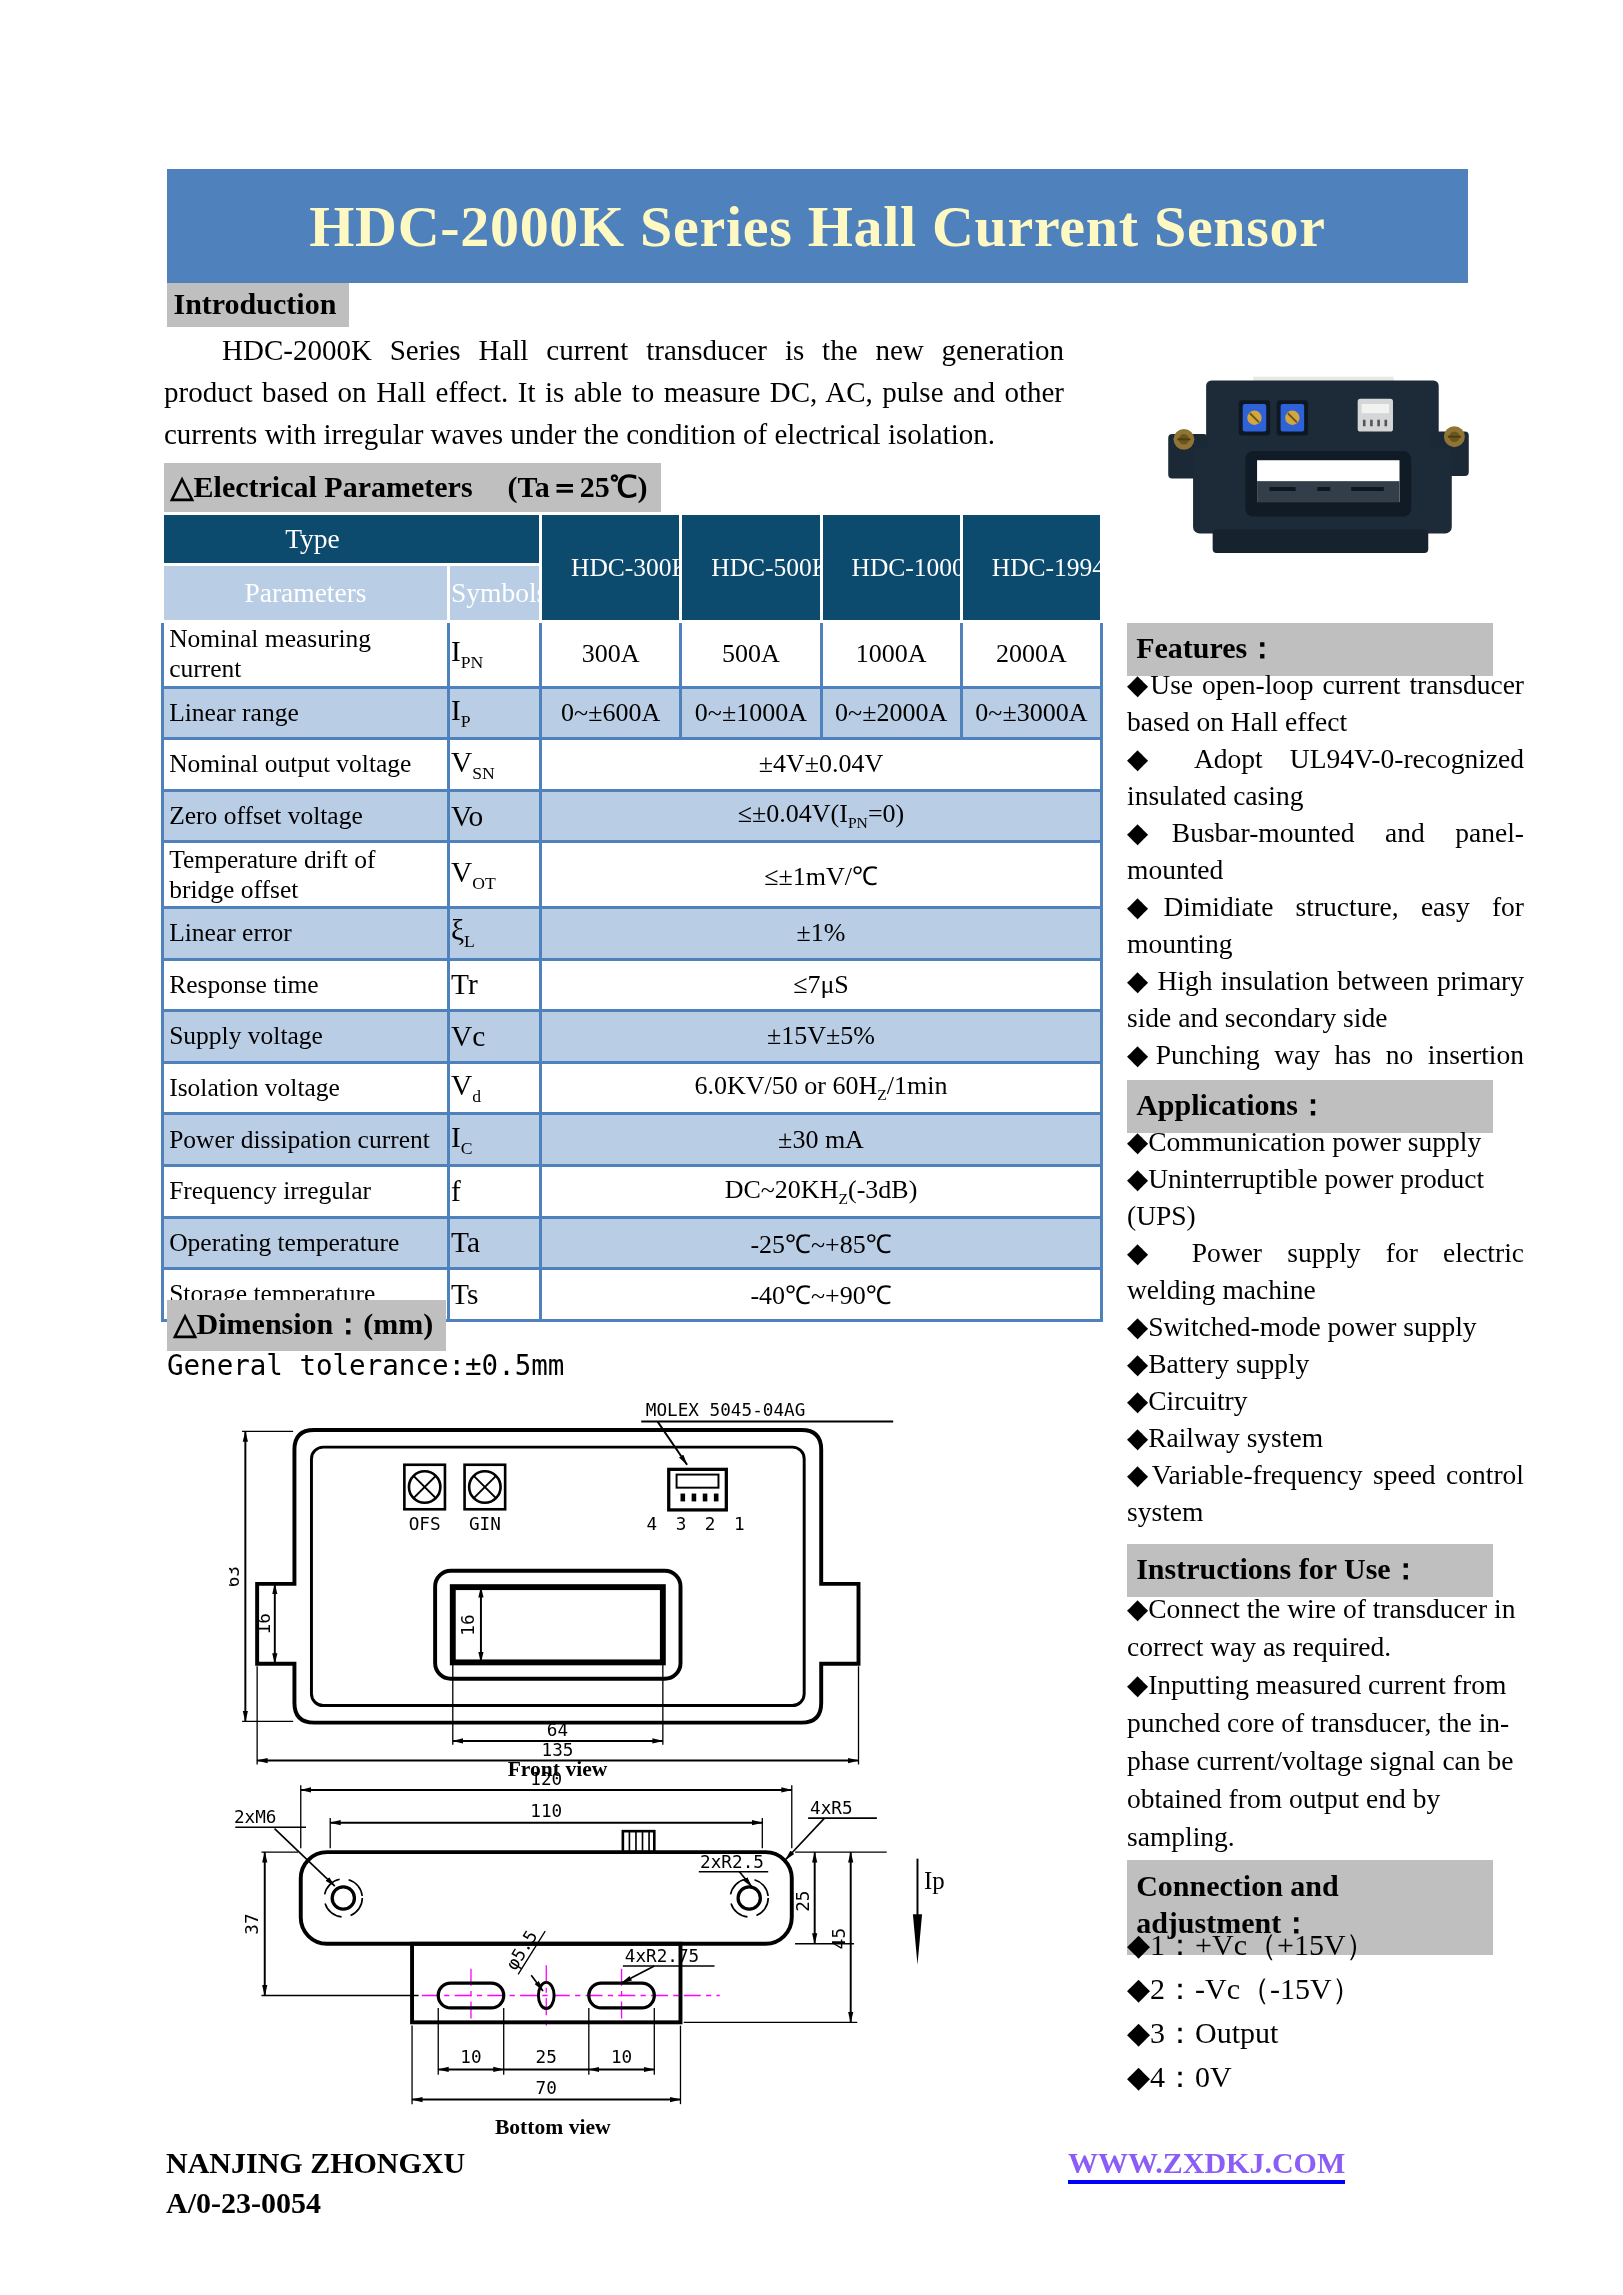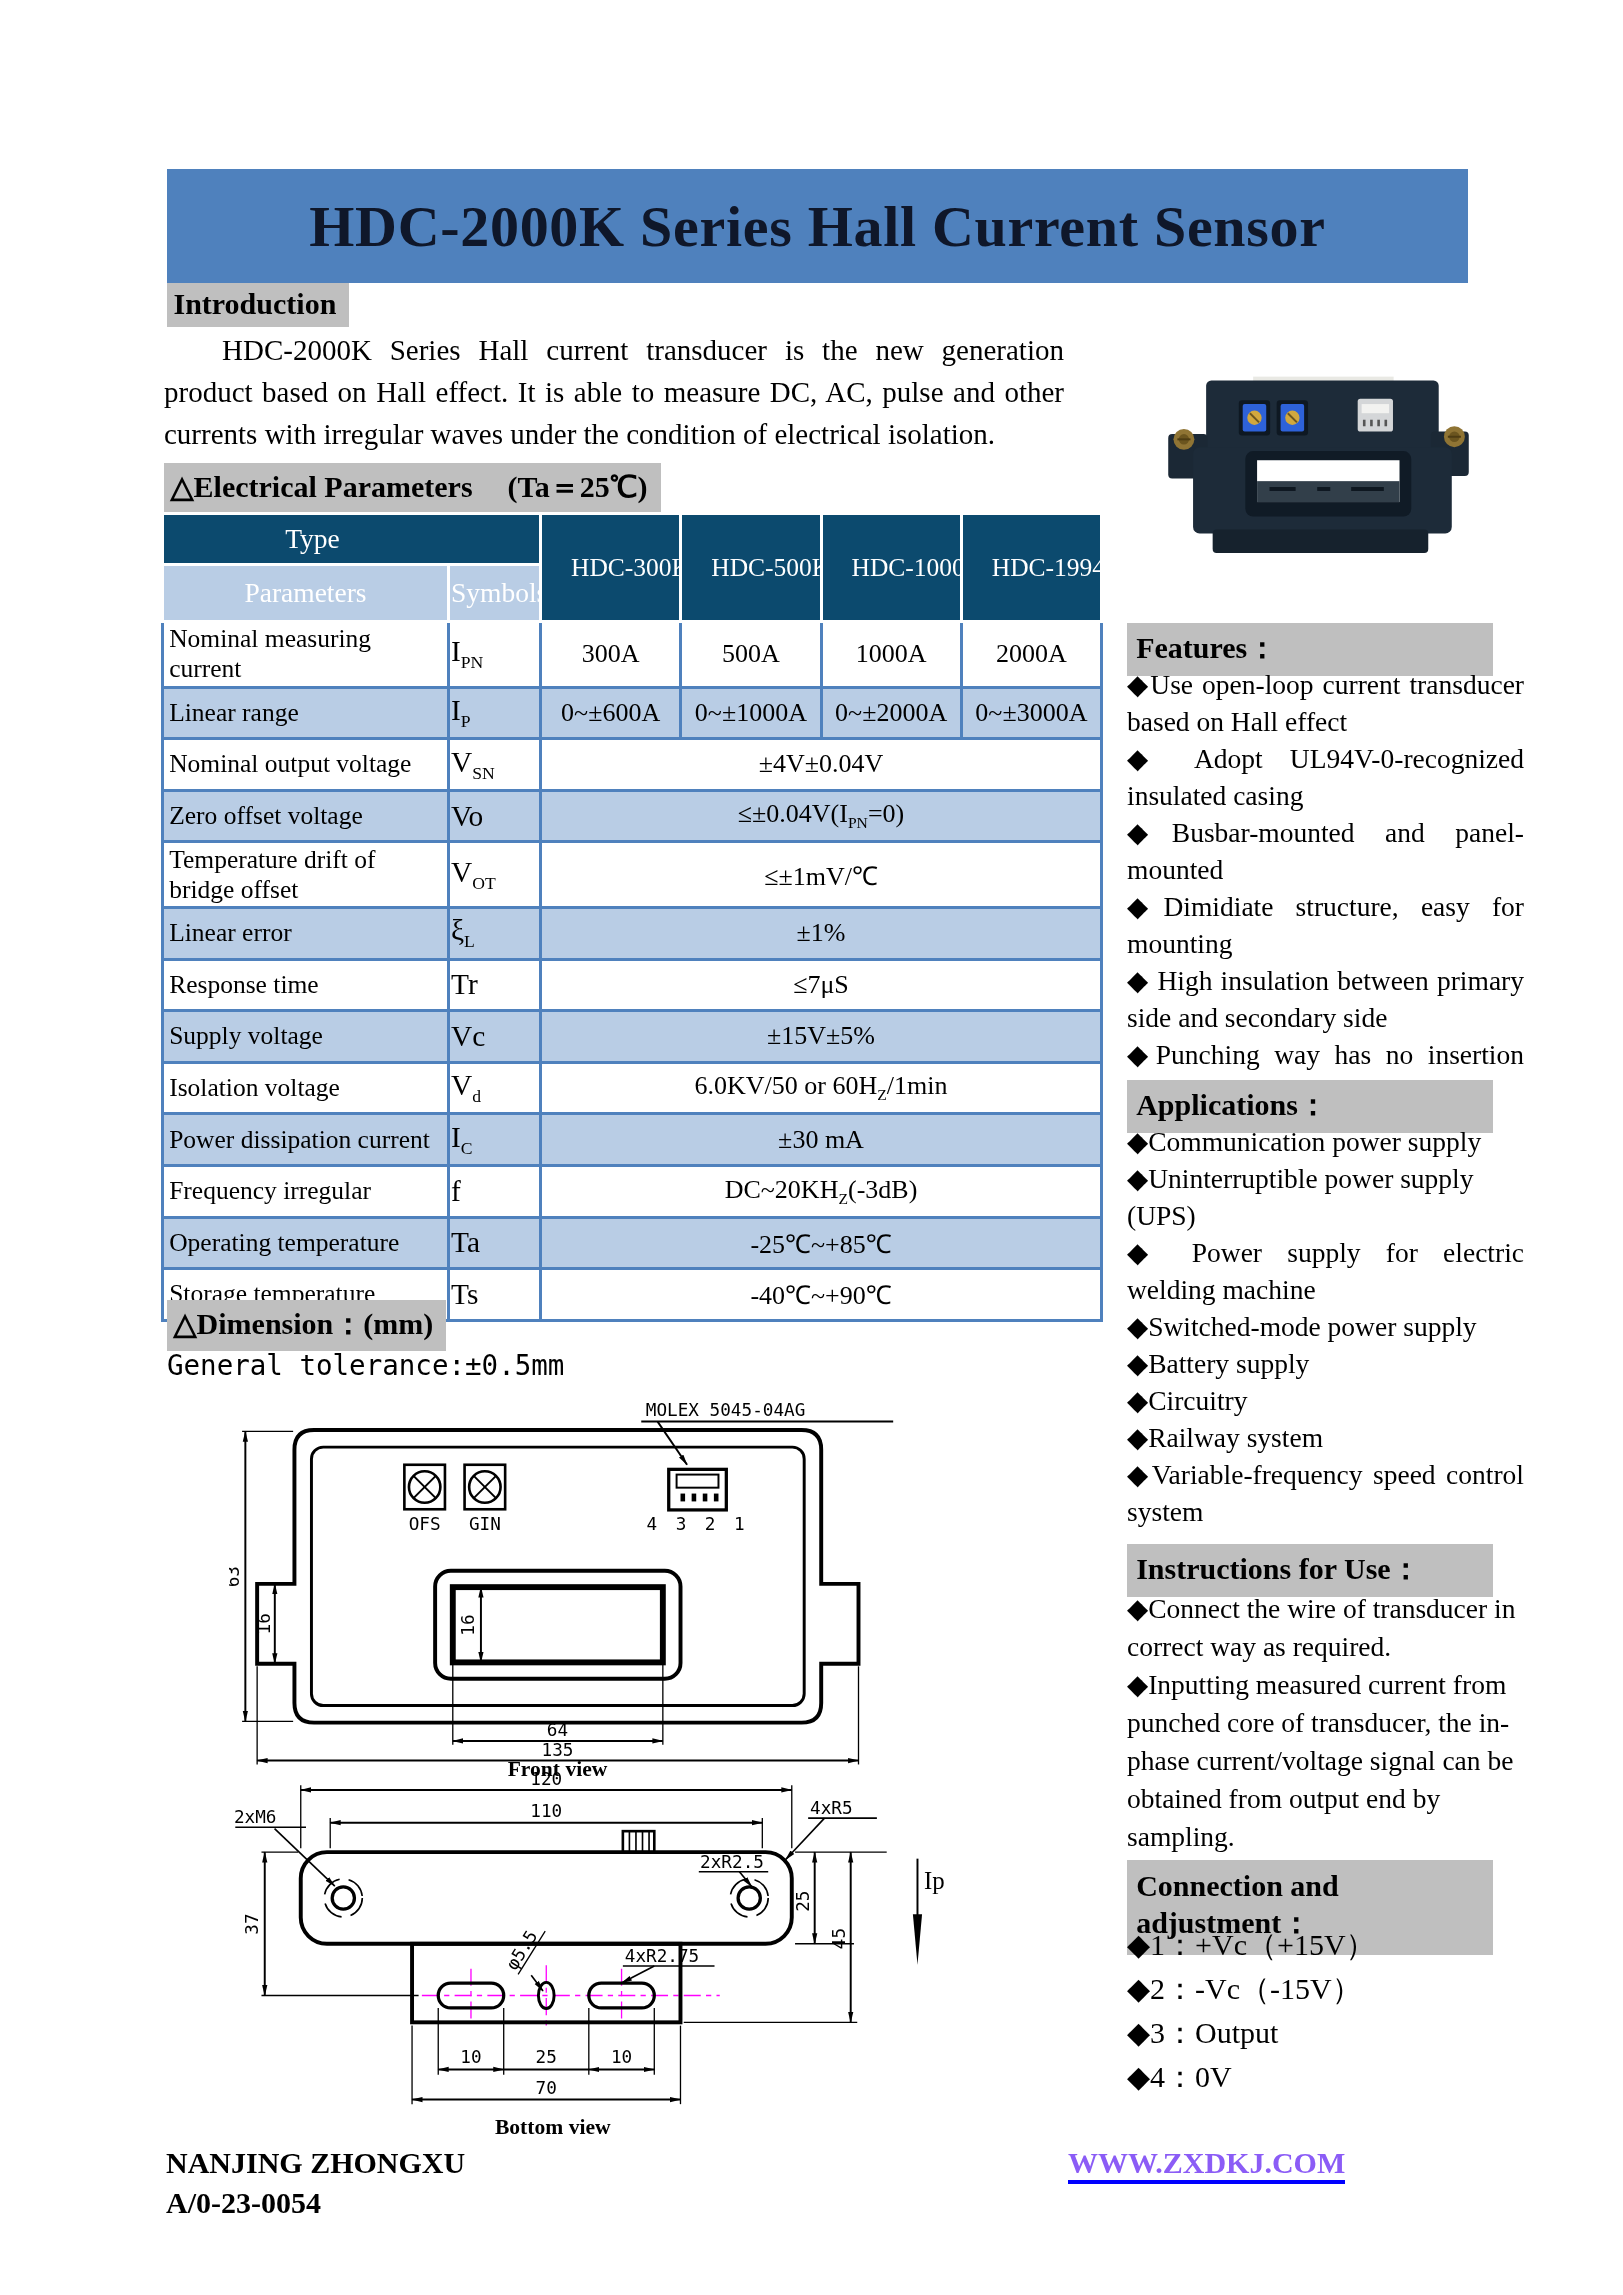--- a/index.html
+++ b/index.html
@@ -3,21 +3,21 @@
 <meta charset="utf-8">
 <style>
   html,body{margin:0;padding:0;background:#fff;}
   .page{position:relative;width:1623px;height:2295px;background:#ffffff;
         font-family:"Liberation Serif",serif;color:#000;overflow:hidden;}
   .abs{position:absolute;}
 
   
   .banner{left:167px;top:169px;width:1301px;height:114px;background:#4F81BD;
           display:flex;align-items:center;justify-content:center;}
-  .banner h1{margin:16px;font-size:58px;font-weight:bold;color:#0f172a;letter-spacing:0.7px;}
+  .banner h1{margin:16px;font-size:58px;font-weight:bold;color:#fef9c3;letter-spacing:0.7px;}
 
   
   .gray-h{background:#BFBFBF;font-weight:bold;font-size:30px;}
   .left-h{display:inline-block;padding:3.9px 13px 6.5px 6.5px;}
   .right-h{width:366px;padding:5.2px 0 6.5px 9.2px;box-sizing:border-box;}
 
   
   .para{left:164px;top:329px;width:900px;font-size:29px;line-height:42px;
         text-align:justify;text-indent:58px;}
 
@@ -223,21 +223,21 @@
       <div>◆ Adopt UL94V-0-recognized insulated casing</div>
       <div>◆Busbar-mounted and panel-mounted</div>
       <div>◆Dimidiate structure, easy for mounting</div>
       <div>◆ High insulation between primary side and secondary side</div>
       <div>◆Punching way has no insertion loss</div>
     </div>
 
   <div class="abs gray-h right-h" style="left:1127px;top:1080px;">Applications：</div>
   <div class="abs rlist" style="left:1127px;top:1123px;">
       <div>◆Communication power supply</div>
-      <div>◆Uninterruptible power supply</div>
+      <div>◆Uninterruptible power product</div>
       <div>(UPS)</div>
       <div>◆ Power supply for electric welding machine</div>
       <div>◆Switched-mode power supply</div>
       <div>◆Battery supply</div>
       <div>◆Circuitry</div>
       <div>◆Railway system</div>
       <div>◆Variable-frequency speed control system</div>
     </div>
 
   <div class="abs gray-h right-h" style="left:1127px;top:1544px;">Instructions for Use：</div>

